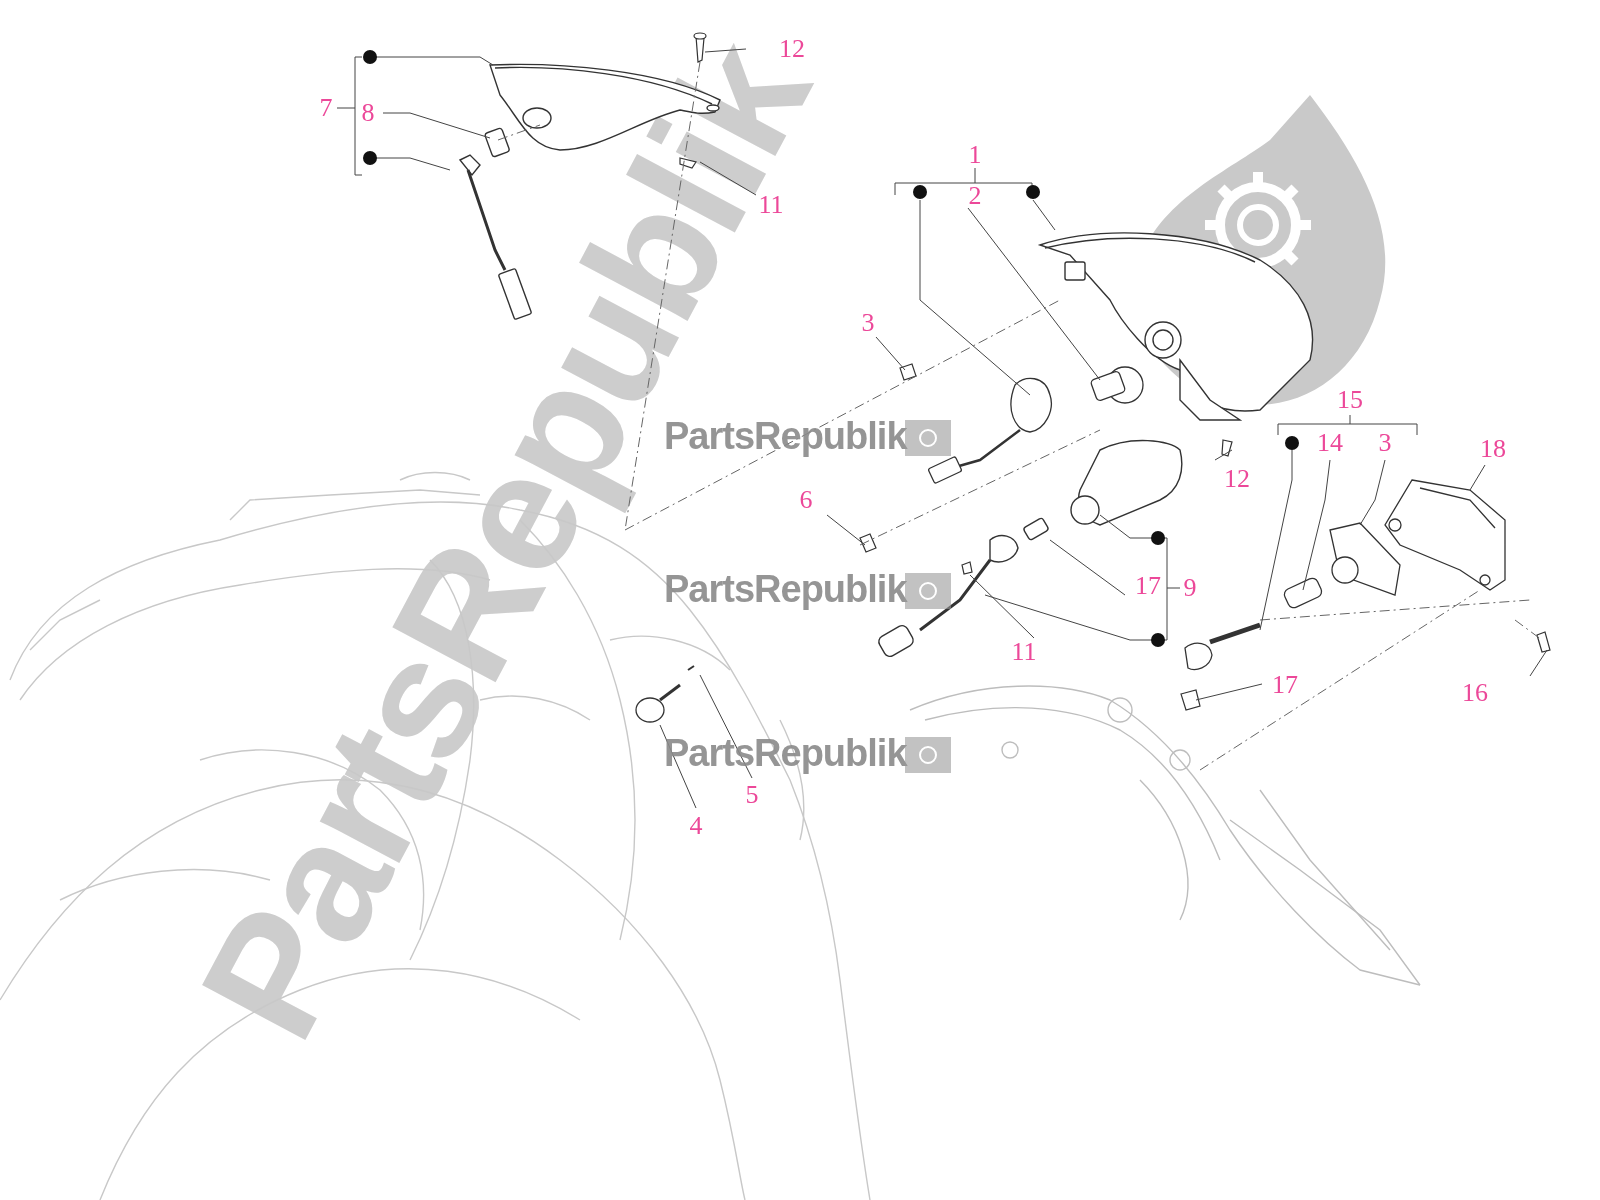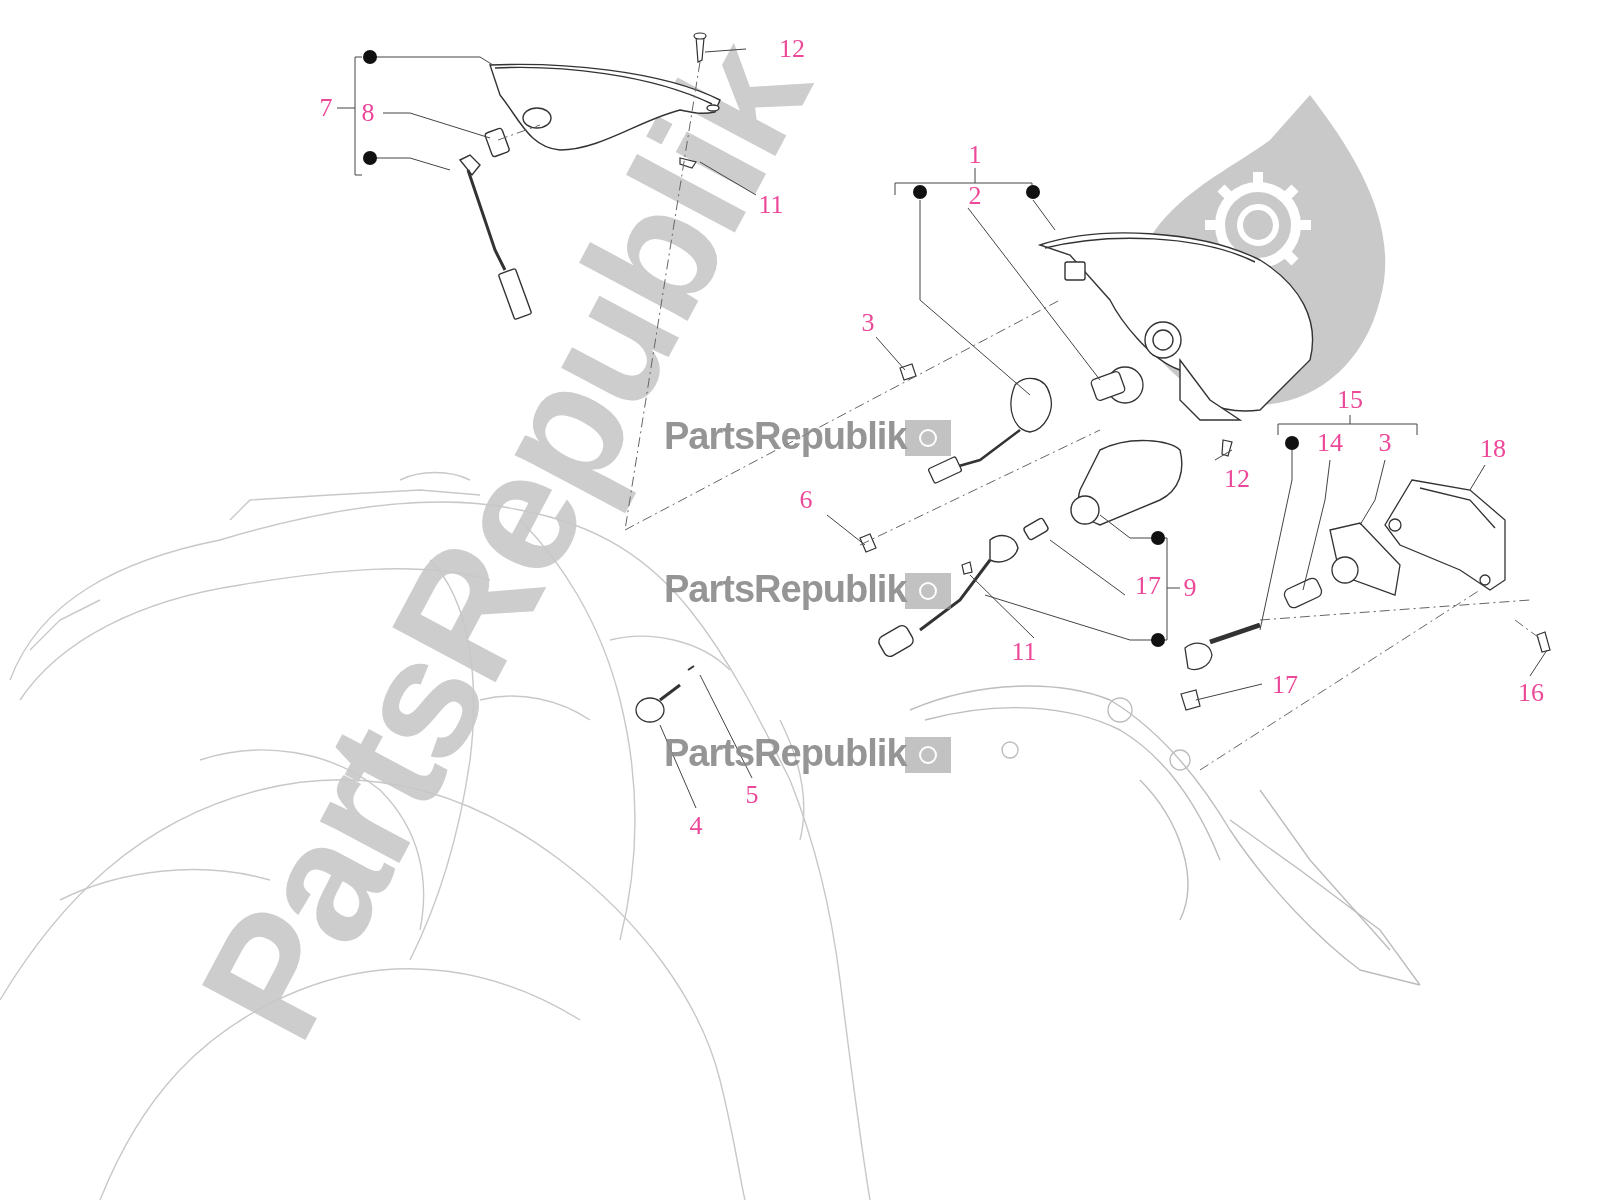--- a/index.html
+++ b/index.html
@@ -226,16 +226,16 @@
 <div class="lbl" style="left:368px;top:113px">8</div>
 <div class="lbl" style="left:1190px;top:588px">9</div>
 <div class="lbl" style="left:1148px;top:586px">17</div>
 <div class="lbl" style="left:771px;top:205px">11</div>
 <div class="lbl" style="left:1024px;top:652px">11</div>
 <div class="lbl" style="left:792px;top:49px">12</div>
 <div class="lbl" style="left:1237px;top:479px">12</div>
 <div class="lbl" style="left:1350px;top:400px">15</div>
 <div class="lbl" style="left:1385px;top:443px">3</div>
 <div class="lbl" style="left:1330px;top:443px">14</div>
-<div class="lbl" style="left:1531px;top:693px">16</div>
+<div class="lbl" style="left:1475px;top:693px">16</div>
 <div class="lbl" style="left:1285px;top:685px">17</div>
 <div class="lbl" style="left:1493px;top:449px">18</div>
 </div>
 
 </body></html>

